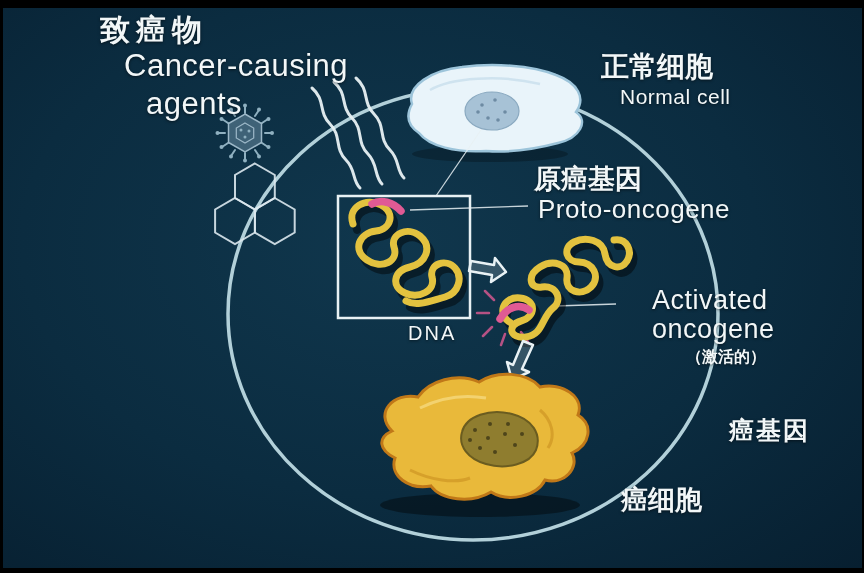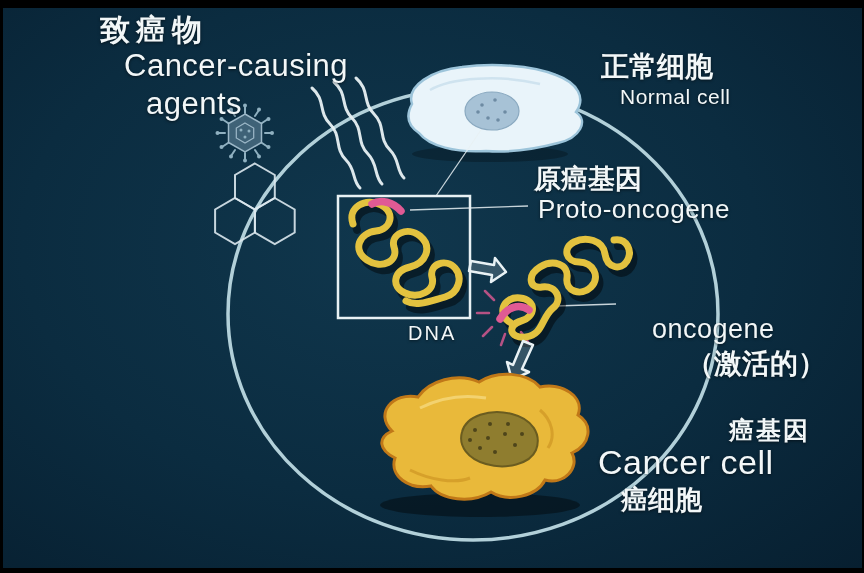--- a/index.html
+++ b/index.html
@@ -156,19 +156,19 @@
   <div class="lbl en" style="left:114px;top:88px;font-size:31px;">agents</div>
 
   <div class="lbl zh" style="left:601px;top:52px;font-size:28px;">正常细胞</div>
   <div class="lbl en" style="left:588px;top:86px;font-size:21px;">Normal cell</div>
 
   <div class="lbl zh" style="left:534px;top:165px;font-size:27px;">原癌基因</div>
   <div class="lbl en" style="left:506px;top:196px;font-size:26px;">Proto-oncogene</div>
 
   <div class="lbl en" style="left:376px;top:323px;font-size:20px;letter-spacing:2px;">DNA</div>
 
+  <div class="lbl en" style="left:620px;top:286px;font-size:27px;">Activated</div>
   <div class="lbl en" style="left:620px;top:315px;font-size:27px;">oncogene</div>
-  <div class="lbl zh" style="left:686px;top:349px;font-size:28px;">（激活的）</div>
+  <div class="lbl zh" style="left:686px;top:349px;font-size:16px;">（激活的）</div>
   <div class="lbl zh" style="left:729px;top:381px;font-size:25px;letter-spacing:2px;margin-top:36px;">癌基因</div>
 
-  <div class="lbl en" style="left:566px;top:445px;font-size:34px;">Cancer cell</div>
   <div class="lbl zh" style="left:621px;top:486px;font-size:27px;">癌细胞</div>
 </div>
 
 </body></html>

